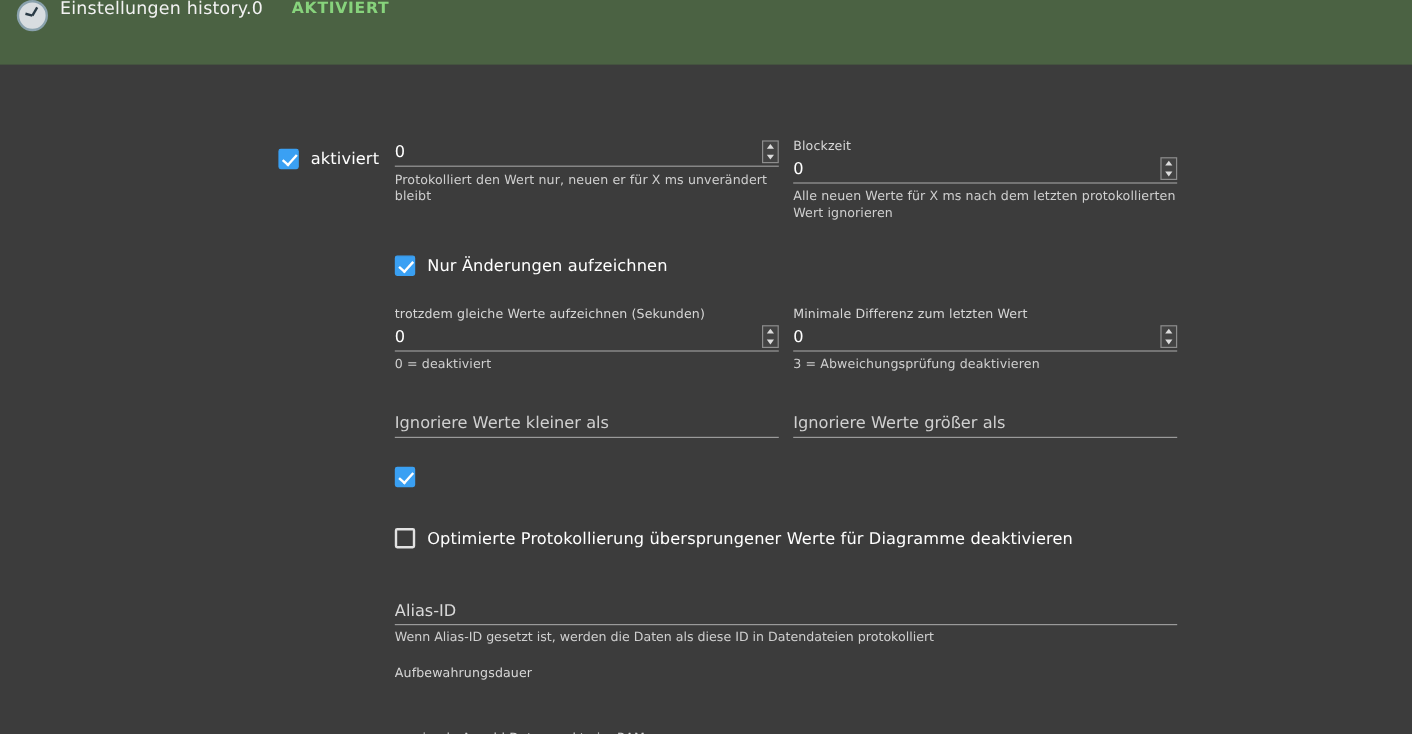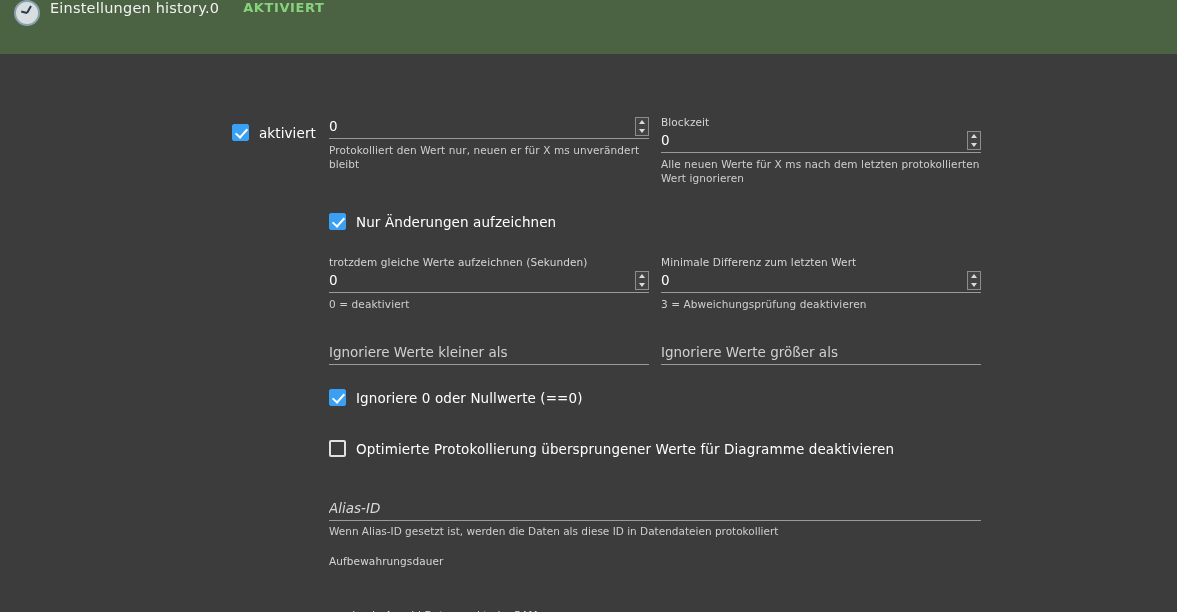--- a/index.html
+++ b/index.html
@@ -218,21 +218,20 @@
     background: transparent;
     border: none;
     outline: none;
     color: #ffffff;
     font-size: 13.5px;
     font-family: "DejaVu Sans", "Liberation Sans", sans-serif;
     width: 100%;
     padding: 0;
     height: 21px;
     line-height: 21px;
-    font-style: italic;
   }
   .full-field input::placeholder { color: #d8d8d8; opacity: 1; }
   .full-helper {
     font-size: 10.5px;
     color: #cfcfcf;
     margin-top: 4px;
     max-width: 660px;
   }
 
   
@@ -318,21 +317,20 @@
     </div>
 
     <div class="row" style="left:661px; top:288px;">
       <div class="field placeholder-only">
         <input type="text" style="width: 320px;" placeholder="Ignoriere Werte größer als">
       </div>
     </div>
 
     <div class="cb-row" style="left:329px; top:335px;">
       <div class="cb checked"></div>
-      <div class="cb-label">Ignoriere 0 oder Nullwerte (==0)</div>
     </div>
 
     <div class="cb-row" style="left:329px; top:386px;">
       <div class="cb unchecked"></div>
       <div class="cb-label">Optimierte Protokollierung übersprungener Werte für Diagramme deaktivieren</div>
     </div>
 
     <div class="row" style="left:329px; top:444px;">
       <div class="full-field">
         <input type="text" placeholder="Alias-ID" style="">

